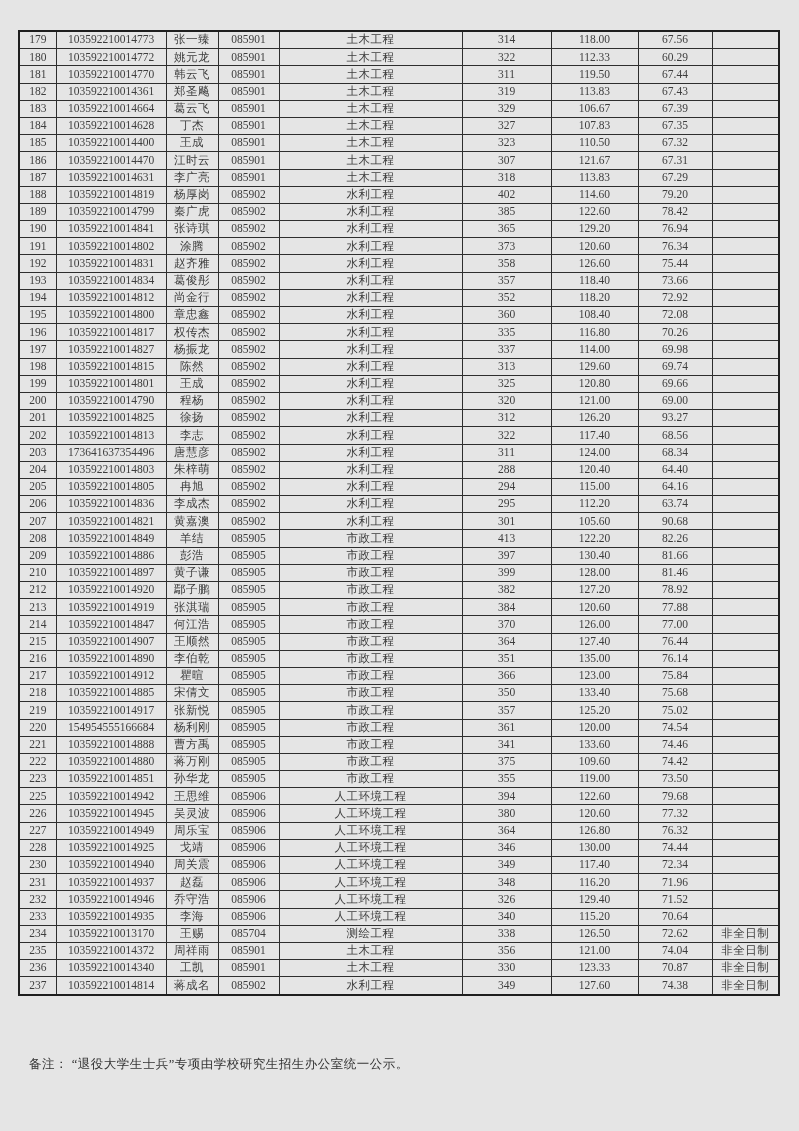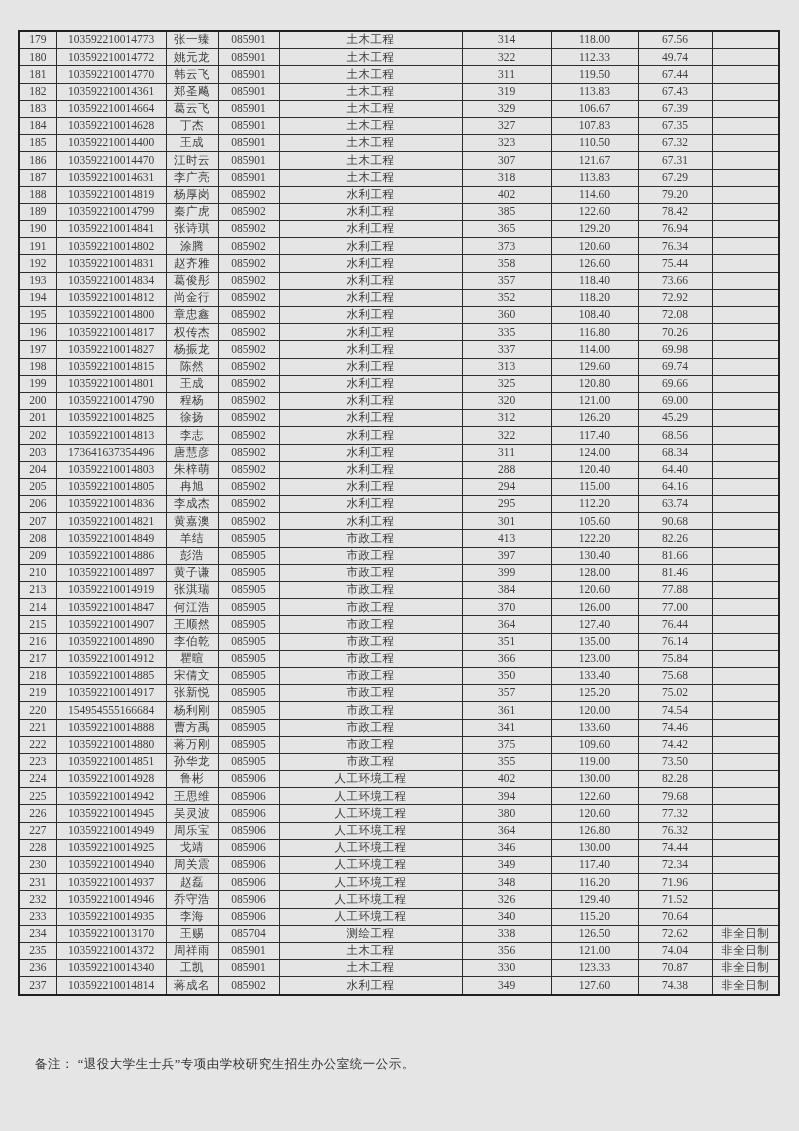--- a/index.html
+++ b/index.html
@@ -43,21 +43,21 @@
   col.c-s1    { width: 89px; }
   col.c-s2    { width: 87px; }
   col.c-s3    { width: 74px; }
   col.c-note  { width: 67px; }
   td.cell-name, td.cell-major, td.cell-note {
     font-size: 11px;
     letter-spacing: 0.5px;
   }
   .footer-note {
     position: absolute;
-    left: 35px;
+    left: 29px;
     top: 1056px;
     font-size: 12.5px;
     color: #333333;
     letter-spacing: 0.5px;
   }
 </style>
 </head>
 <body>
 
 <div class="page">
@@ -87,21 +87,21 @@
           <td class="cell-note"></td>
         </tr>
         <tr>
           <td class="cell-rank">180</td>
           <td class="cell-candidate_id">103592210014772</td>
           <td class="cell-name">姚元龙</td>
           <td class="cell-major_code">085901</td>
           <td class="cell-major">土木工程</td>
           <td class="cell-total_score">322</td>
           <td class="cell-interview_score">112.33</td>
-          <td class="cell-final_score">49.74</td>
+          <td class="cell-final_score">60.29</td>
           <td class="cell-note"></td>
         </tr>
         <tr>
           <td class="cell-rank">181</td>
           <td class="cell-candidate_id">103592210014770</td>
           <td class="cell-name">韩云飞</td>
           <td class="cell-major_code">085901</td>
           <td class="cell-major">土木工程</td>
           <td class="cell-total_score">311</td>
           <td class="cell-interview_score">119.50</td>
@@ -318,21 +318,21 @@
           <td class="cell-note"></td>
         </tr>
         <tr>
           <td class="cell-rank">201</td>
           <td class="cell-candidate_id">103592210014825</td>
           <td class="cell-name">徐扬</td>
           <td class="cell-major_code">085902</td>
           <td class="cell-major">水利工程</td>
           <td class="cell-total_score">312</td>
           <td class="cell-interview_score">126.20</td>
-          <td class="cell-final_score">45.29</td>
+          <td class="cell-final_score">93.27</td>
           <td class="cell-note"></td>
         </tr>
         <tr>
           <td class="cell-rank">202</td>
           <td class="cell-candidate_id">103592210014813</td>
           <td class="cell-name">李志</td>
           <td class="cell-major_code">085902</td>
           <td class="cell-major">水利工程</td>
           <td class="cell-total_score">322</td>
           <td class="cell-interview_score">117.40</td>
@@ -421,20 +421,31 @@
           <td class="cell-candidate_id">103592210014897</td>
           <td class="cell-name">黄子谦</td>
           <td class="cell-major_code">085905</td>
           <td class="cell-major">市政工程</td>
           <td class="cell-total_score">399</td>
           <td class="cell-interview_score">128.00</td>
           <td class="cell-final_score">81.46</td>
           <td class="cell-note"></td>
         </tr>
         <tr>
+          <td class="cell-rank">212</td>
+          <td class="cell-candidate_id">103592210014920</td>
+          <td class="cell-name">鄢子鹏</td>
+          <td class="cell-major_code">085905</td>
+          <td class="cell-major">市政工程</td>
+          <td class="cell-total_score">382</td>
+          <td class="cell-interview_score">127.20</td>
+          <td class="cell-final_score">78.92</td>
+          <td class="cell-note"></td>
+        </tr>
+        <tr>
           <td class="cell-rank">213</td>
           <td class="cell-candidate_id">103592210014919</td>
           <td class="cell-name">张淇瑞</td>
           <td class="cell-major_code">085905</td>
           <td class="cell-major">市政工程</td>
           <td class="cell-total_score">384</td>
           <td class="cell-interview_score">120.60</td>
           <td class="cell-final_score">77.88</td>
           <td class="cell-note"></td>
         </tr>
@@ -539,31 +550,20 @@
         </tr>
         <tr>
           <td class="cell-rank">223</td>
           <td class="cell-candidate_id">103592210014851</td>
           <td class="cell-name">孙华龙</td>
           <td class="cell-major_code">085905</td>
           <td class="cell-major">市政工程</td>
           <td class="cell-total_score">355</td>
           <td class="cell-interview_score">119.00</td>
           <td class="cell-final_score">73.50</td>
-          <td class="cell-note"></td>
-        </tr>
-        <tr>
-          <td class="cell-rank">224</td>
-          <td class="cell-candidate_id">103592210014928</td>
-          <td class="cell-name">鲁彬</td>
-          <td class="cell-major_code">085906</td>
-          <td class="cell-major">人工环境工程</td>
-          <td class="cell-total_score">402</td>
-          <td class="cell-interview_score">130.00</td>
-          <td class="cell-final_score">82.28</td>
           <td class="cell-note"></td>
         </tr>
         <tr>
           <td class="cell-rank">225</td>
           <td class="cell-candidate_id">103592210014942</td>
           <td class="cell-name">王思维</td>
           <td class="cell-major_code">085906</td>
           <td class="cell-major">人工环境工程</td>
           <td class="cell-total_score">394</td>
           <td class="cell-interview_score">122.60</td>

